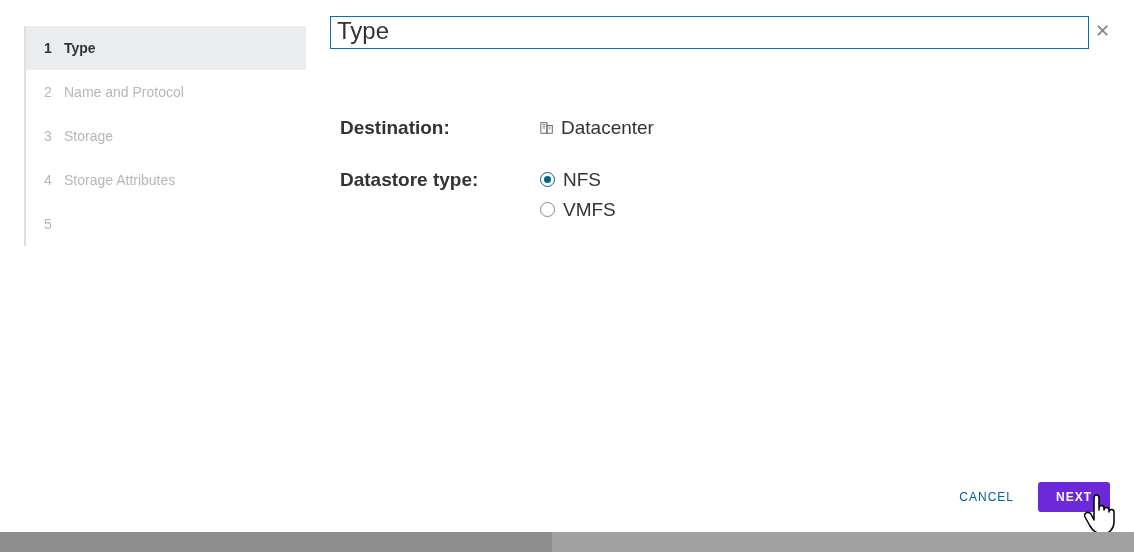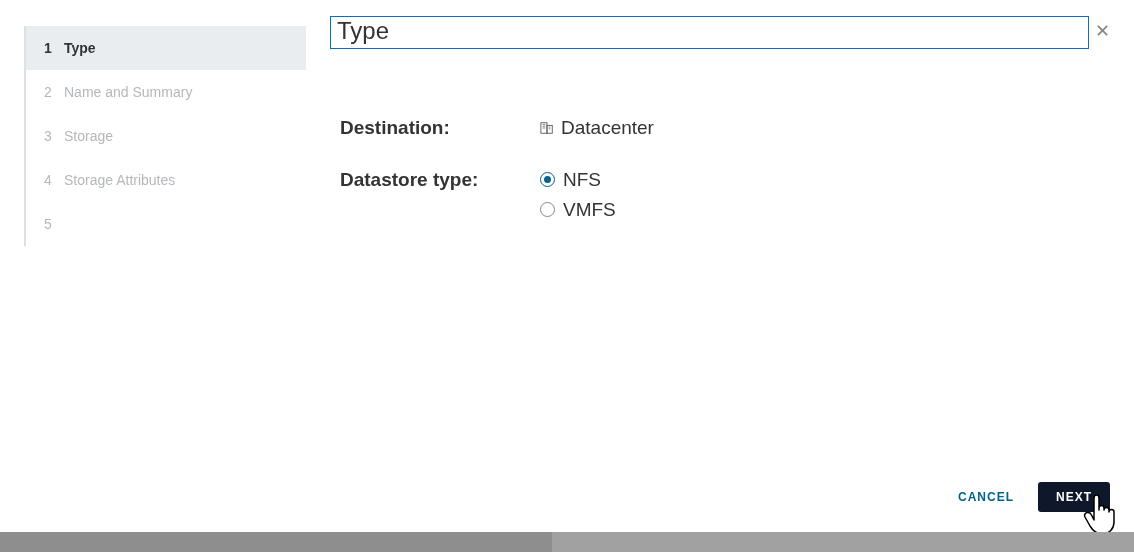--- a/index.html
+++ b/index.html
@@ -140,27 +140,27 @@
       right: 24px;
       display: flex;
       gap: 20px;
       align-items: center;
     }
     .btn-cancel {
       background: none;
       border: none;
       color: #00648f;
       font-size: 12px;
-      font-weight: 700;
+      font-weight: 400;
       letter-spacing: 1px;
       cursor: pointer;
       padding: 8px 4px;
     }
     .btn-next {
-      background: #0f172a;
+      background: #6d28d9;
       border: none;
       color: #fff;
       font-size: 12px;
       font-weight: 600;
       letter-spacing: 1px;
       padding: 8px 18px;
       cursor: pointer;
       border-radius: 3px;
     }
     .cursor-hand {
@@ -185,21 +185,21 @@
 
 <div class="wizard">
   <div class="sidebar">
     <div class="steps">
       <div class="step active">
         <span class="step-num">1</span>
         <span class="step-label">Type</span>
       </div>
       <div class="step">
         <span class="step-num">2</span>
-        <span class="step-label">Name and Summary</span>
+        <span class="step-label">Name and Protocol</span>
       </div>
       <div class="step">
         <span class="step-num">3</span>
         <span class="step-label">Storage</span>
       </div>
       <div class="step">
         <span class="step-num">4</span>
         <span class="step-label">Storage Attributes</span>
       </div>
       <div class="step">

